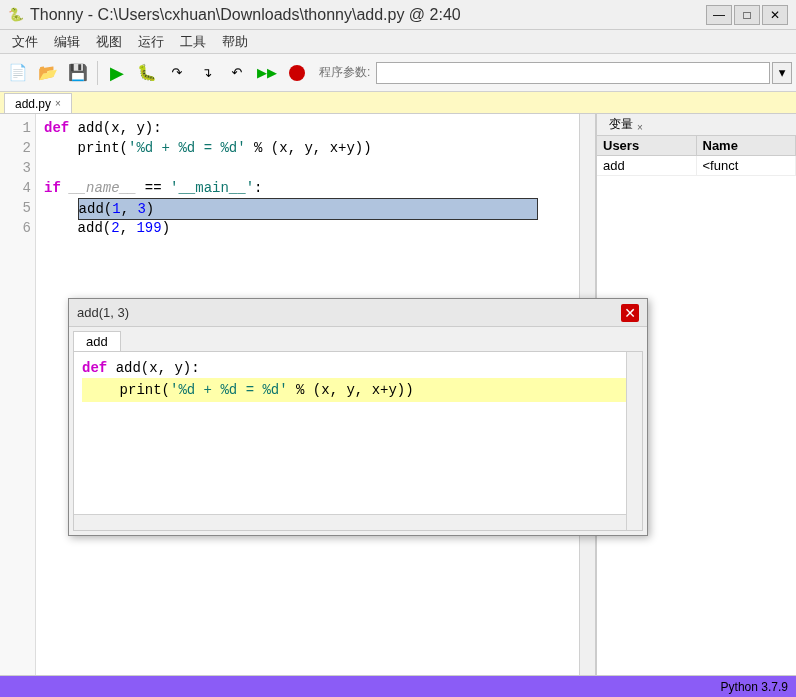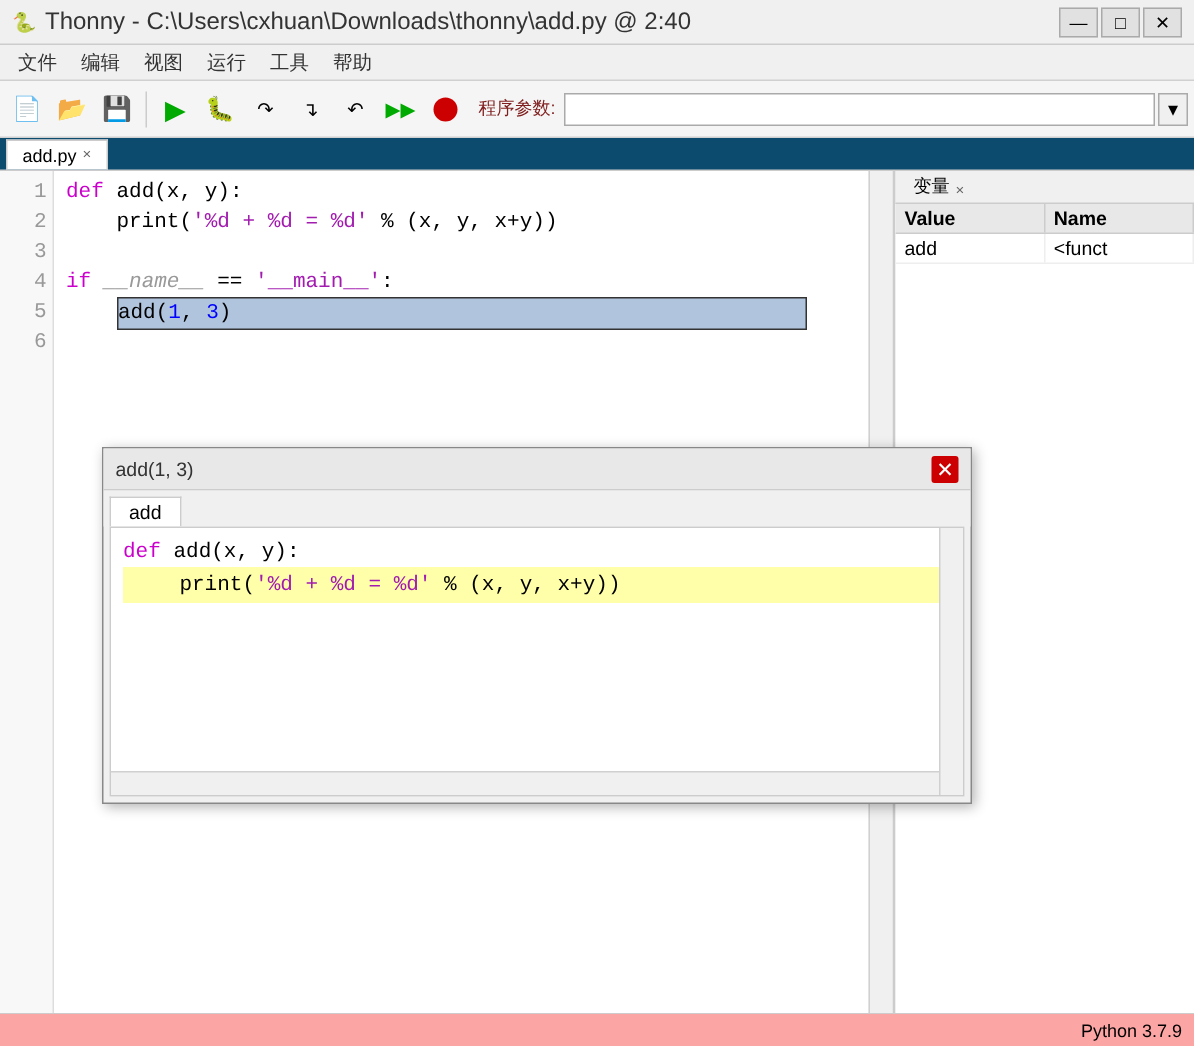--- a/index.html
+++ b/index.html
@@ -49,36 +49,36 @@
       border-bottom: 1px solid #d0d0d0;
       gap: 2px;
     }
     .tb-btn {
       width: 28px; height: 28px; border: none; background: transparent;
       cursor: pointer; display: flex; align-items: center; justify-content: center;
       border-radius: 2px; font-size: 16px;
     }
     .tb-separator { width: 1px; height: 24px; background: #ccc; margin: 0 3px; }
     .tb-run { color: #00aa00; font-size: 18px; }
-    .program-args-label { font-size: 12px; color: #7f1d1d; margin-left: 6px; }
+    .program-args-label { font-size: 12px; color: #737373; margin-left: 6px; }
     .program-args-input {
       flex: 1; height: 22px; border: 1px solid #aaa; background: white;
       padding: 0 4px; font-size: 12px; margin-left: 4px;
     }
     .tb-dropdown { width: 20px; height: 22px; border: 1px solid #aaa; background: #f0f0f0; cursor: pointer; }
     
     
     .main-layout {
       display: flex;
       height: calc(697px - 30px - 24px - 38px - 22px);
     }
     
     
     .tab-bar {
-      background: #0c4a6e;
+      background: #fef9c3;
       height: 22px;
       display: flex;
       align-items: flex-end;
       padding: 0 4px;
       border-bottom: 1px solid #ccc;
     }
     .tab {
       padding: 2px 10px;
       background: white;
       border: 1px solid #ccc;
@@ -123,23 +123,23 @@
       flex-shrink: 0;
     }
     .code-content {
       flex: 1;
       padding: 4px 8px;
       overflow: auto;
       line-height: 20px;
       position: relative;
     }
     .code-line { height: 20px; white-space: nowrap; }
-    .kw { color: #cc00cc; font-weight: normal; }
+    .kw { color: #cc00cc; font-weight: bold; }
     .fn { color: #000; }
-    .str { color: #a21caf; }
+    .str { color: #0f766e; }
     .num { color: #0000ff; }
     .highlight-line { background: #b0c4de; display: inline-block; min-width: 460px; border: 1px solid #333; }
     
     
     .editor-scrollbar {
       width: 16px;
       background: #f0f0f0;
       border-left: 1px solid #d0d0d0;
     }
     
@@ -238,21 +238,21 @@
       background: #f0f0f0;
       border-top: 1px solid #d0d0d0;
     }
     
     
     .status-bar {
       position: fixed;
       bottom: 0;
       width: 796px;
       height: 22px;
-      background: #fca5a5;
+      background: #8b5cf6;
       border-top: 1px solid #ccc;
       display: flex;
       align-items: center;
       justify-content: flex-end;
       padding: 0 8px;
       font-size: 12px;
     }
 
     .code-comment { color: #999; font-style: italic; text-align: right; }
   </style>
@@ -323,35 +323,38 @@
         <div class="code-line">
           &nbsp;&nbsp;&nbsp;&nbsp;print(<span class="str">'%d + %d = %d'</span> % (x, y, x+y))
         </div>
         <div class="code-line">&nbsp;</div>
         <div class="code-line">
           <span class="kw">if</span> <span class="code-comment">__name__</span> == <span class="str">'__main__'</span>:
         </div>
         <div class="code-line">
           &nbsp;&nbsp;&nbsp;&nbsp;<span class="highlight-line">add(<span class="num">1</span>, <span class="num">3</span>)</span>
         </div>
+        <div class="code-line">
+          &nbsp;&nbsp;&nbsp;&nbsp;add(<span class="num">2</span>, <span class="num">199</span>)
+        </div>
       </div>
       <div class="editor-scrollbar"></div>
     </div>
   </div>
 
   <div class="variables-pane">
     <div class="variables-tab-bar">
       <div class="variables-tab">
         <span>变量</span>
         <span style="font-size:10px;color:#666;">×</span>
       </div>
     </div>
     <div class="variables-table">
       <div class="var-header">
-        <div class="var-col">Value</div>
+        <div class="var-col">Users</div>
         <div class="var-col">Name</div>
       </div>
       <div class="var-row">
         <div class="var-cell">add</div>
         <div class="var-cell">&lt;funct</div>
       </div>
     </div>
   </div>
 </div>
 

